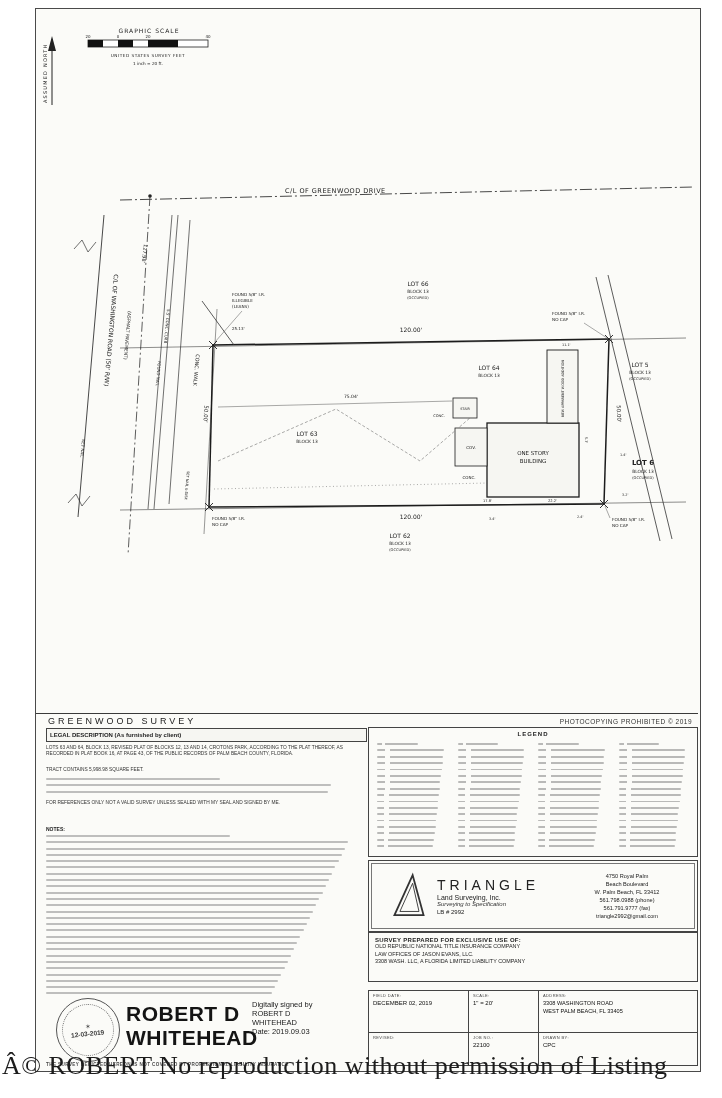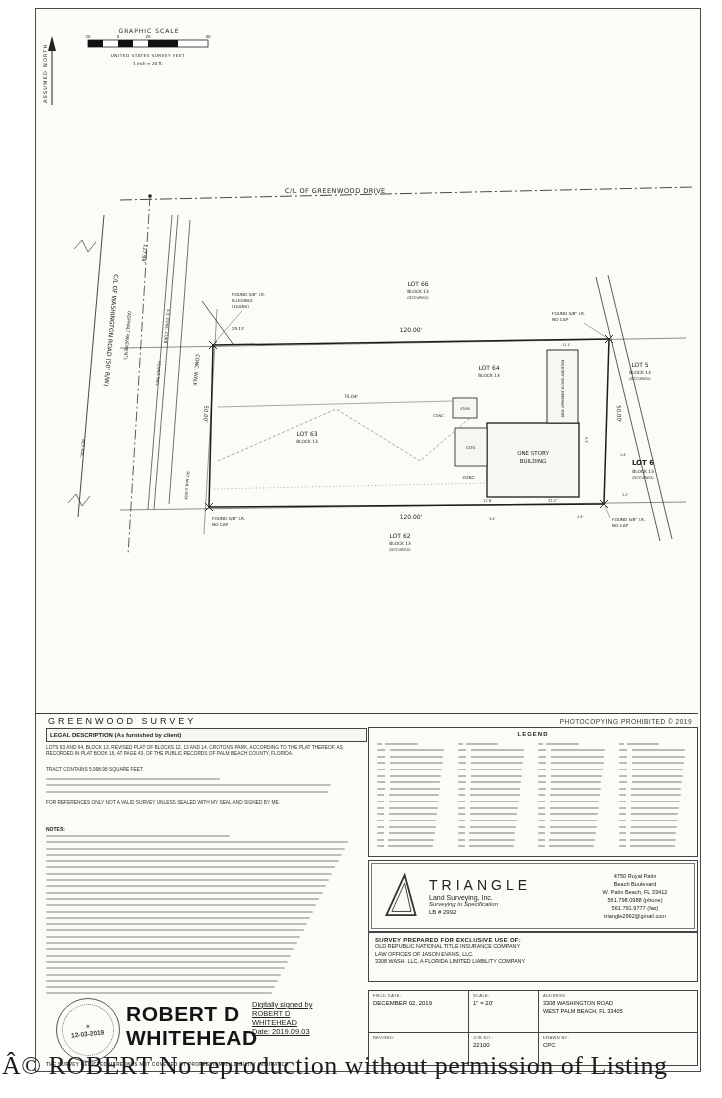--- a/index.html
+++ b/index.html
@@ -14,42 +14,42 @@
   .photocopy{font-size:6.5px;letter-spacing:.5px;color:#333;}
   .boxed-title{border:1px solid #444;font-size:6px;font-weight:bold;line-height:12px;padding-left:3px;color:#222;background:#f6f6f2;}
   .tiny{font-size:4.8px;line-height:6px;color:#333;}
   .tinyb{font-size:5px;font-weight:bold;color:#222;}
   .ph{height:2px;background:#8d8d8d;opacity:.55;margin-bottom:4.3px;border-radius:1px;}
   .legend-box{border:1px solid #444;}
   .legend-title{text-align:center;font-size:6px;font-weight:bold;letter-spacing:1px;padding-top:3px;color:#222;}
   .legend-cols{display:flex;gap:10px;padding:6px 8px 4px 8px;}
   .legend-cols>div{flex:1;}
   .legend-cols .ph{height:1.8px;margin-bottom:4.6px;background:linear-gradient(90deg,#777 0 12%,transparent 12% 20%,#777 20% 100%);opacity:.5;}
-  .firm-box{border:1px solid #444;box-shadow:inset 0 0 0 2px #fbfbf8, inset 0 0 0 3px #777;display:flex;align-items:center;padding:6px 8px;box-sizing:border-box;background:#fbfbf8;}
+  .firm-box{border:1px solid #444;box-shadow:inset 0 0 0 2px #fbfbf8, inset 0 0 0 3px #777;display:flex;align-items:center;padding:6px 16px;box-sizing:border-box;background:#fbfbf8;}
   .firm-name{font-size:14px;letter-spacing:4px;color:#222;}
   .firm-sub{font-size:7px;color:#222;margin-top:1px;}
   .firm-sub2{font-size:6px;font-style:italic;color:#333;}
   .firm-lb{font-size:6px;color:#222;margin-top:2px;}
   .firm-addr{font-size:5.6px;line-height:8px;text-align:center;color:#222;}
   .prep-box{border:1px solid #444;padding:4px 6px;box-sizing:border-box;background:#fbfbf8;}
   .prep-title{font-size:6px;font-weight:bold;color:#222;letter-spacing:.3px;}
   .prep-line{font-size:5.4px;line-height:7.5px;color:#222;}
   .tbl{display:grid;grid-template-columns:100px 70px 1fr;grid-template-rows:42px 32px;border:1px solid #444;background:#fbfbf8;}
   .tbl>div{border-right:1px solid #444;border-bottom:1px solid #444;padding:2px 4px;overflow:hidden;}
   .tbl>div:nth-child(3n){border-right:none;}
   .tbl>div:nth-child(n+4){border-bottom:none;}
   .lbl{font-size:4px;letter-spacing:.4px;color:#444;}
   .val{font-size:6px;color:#101010;margin-top:1.5px;}
   .val2{font-size:5.6px;line-height:7px;color:#101010;margin-top:1.5px;}
   .seal{position:absolute;width:62px;height:62px;border:1.6px solid #555;border-radius:50%;display:flex;align-items:center;justify-content:center;flex-direction:column;}
   .seal::before{content:"";position:absolute;inset:5px;border:1px dotted #777;border-radius:50%;}
   .seal-star{font-size:7px;color:#555;line-height:6px;}
   .seal-date{font-size:6.5px;font-weight:bold;color:#3a3a3a;transform:rotate(-6deg);}
   .sig-name{font-size:21px;font-weight:bold;line-height:24px;color:#141414;letter-spacing:.5px;}
-  .sig-digital{font-size:7.5px;line-height:9px;color:#222;text-decoration:underline;}
+  .sig-digital{font-size:7.5px;line-height:9px;color:#222;}
   .disclaimer{font-size:4.6px;font-weight:bold;letter-spacing:.4px;color:#2a2a2a;opacity:.85;white-space:nowrap;overflow:hidden;}
   .watermark{position:absolute;left:2px;top:1051px;width:720px;font-family:"Liberation Serif",serif;font-size:26px;letter-spacing:.5px;color:#1c1c1c;white-space:nowrap;overflow:hidden;}
 </style>
 </head>
 <body>
 
 <div class="page">
   <div class="doc">
 
     <svg class="a" style="left:0;top:0;" width="662" height="706" viewBox="0 0 662 706">

